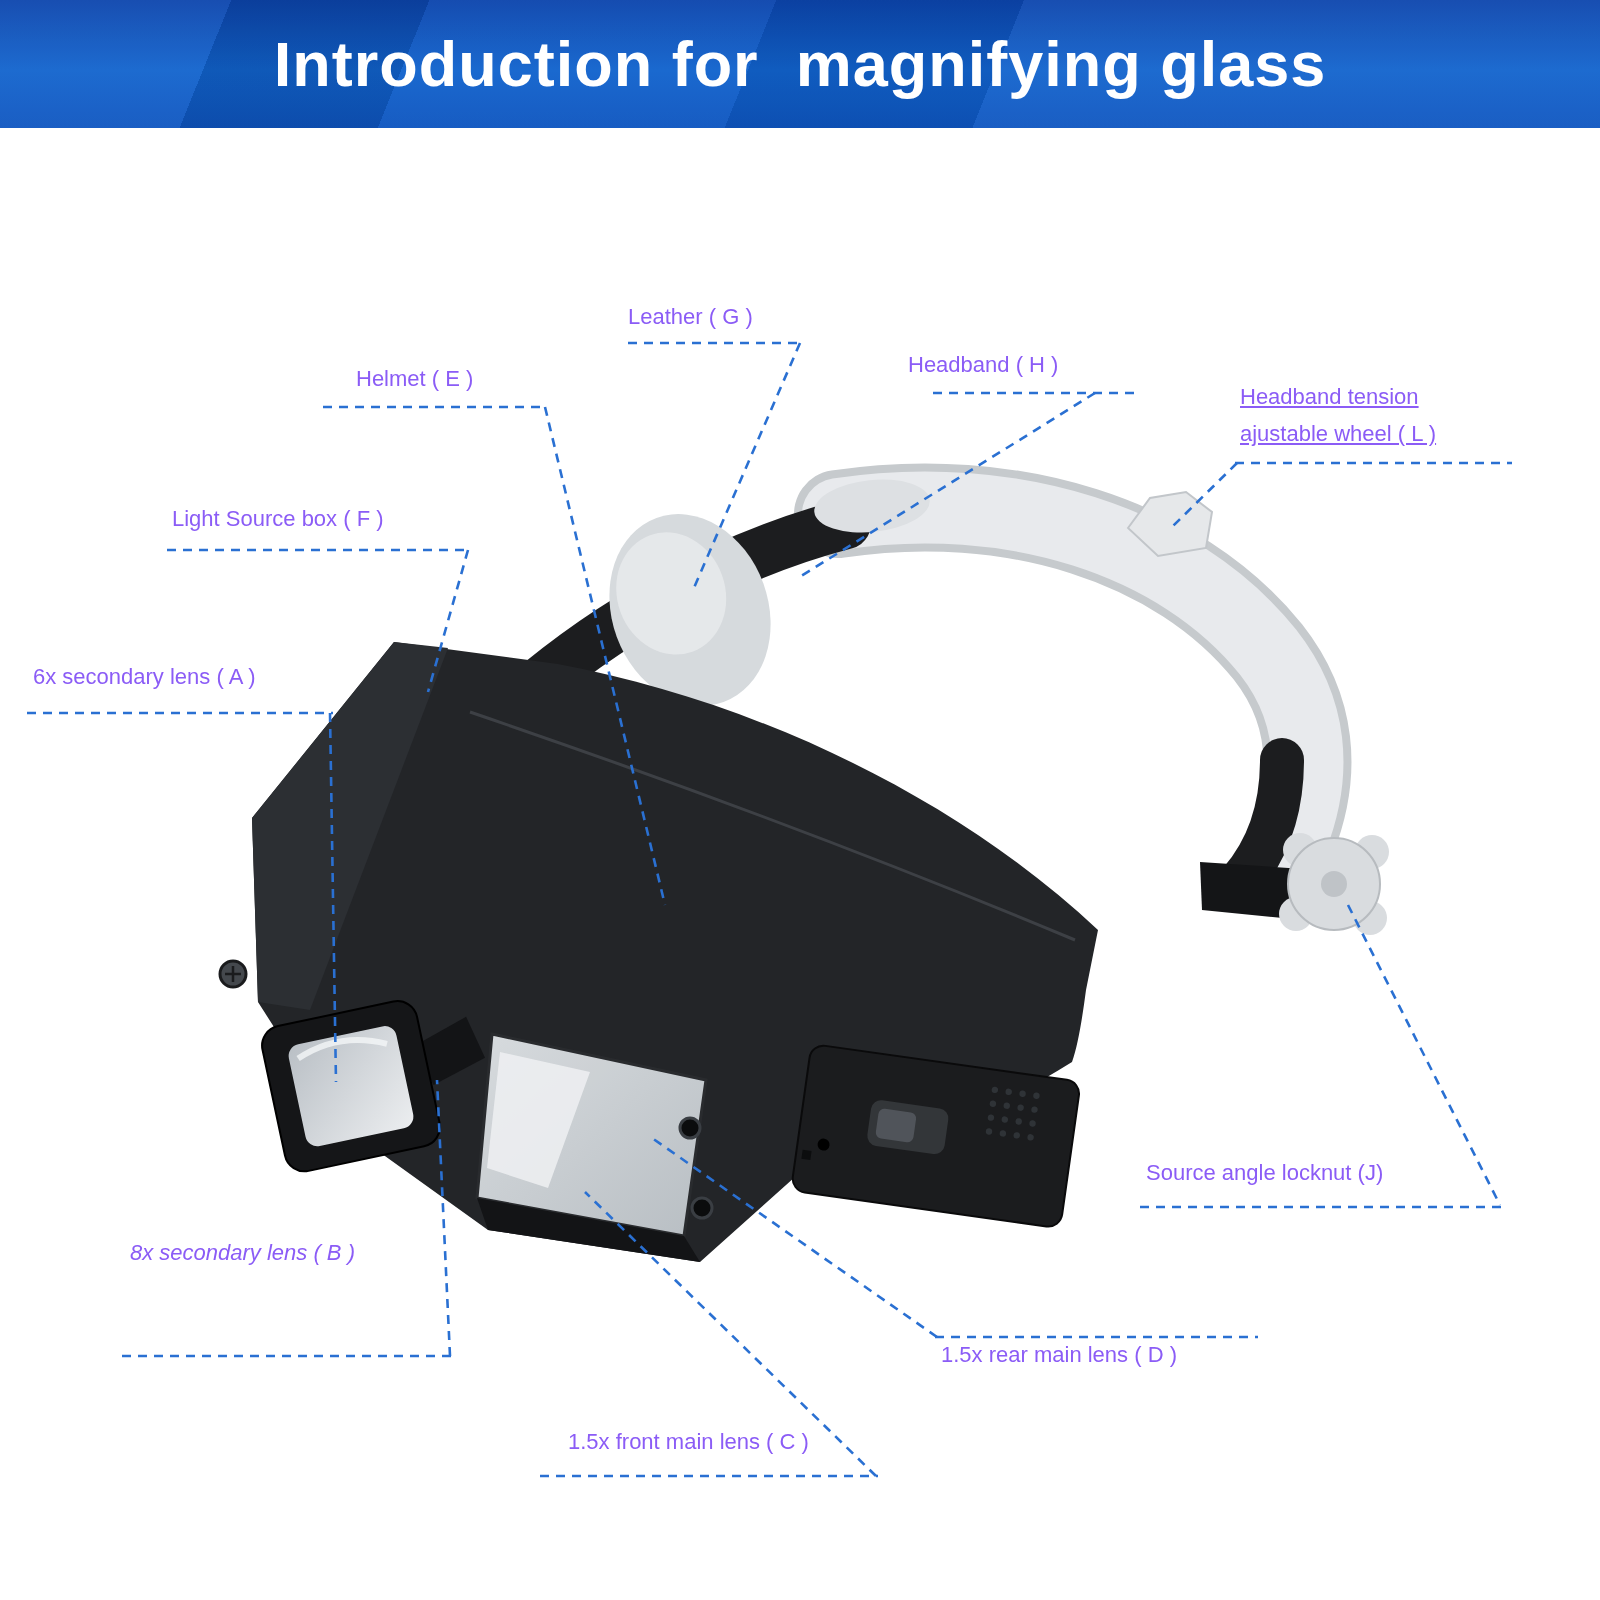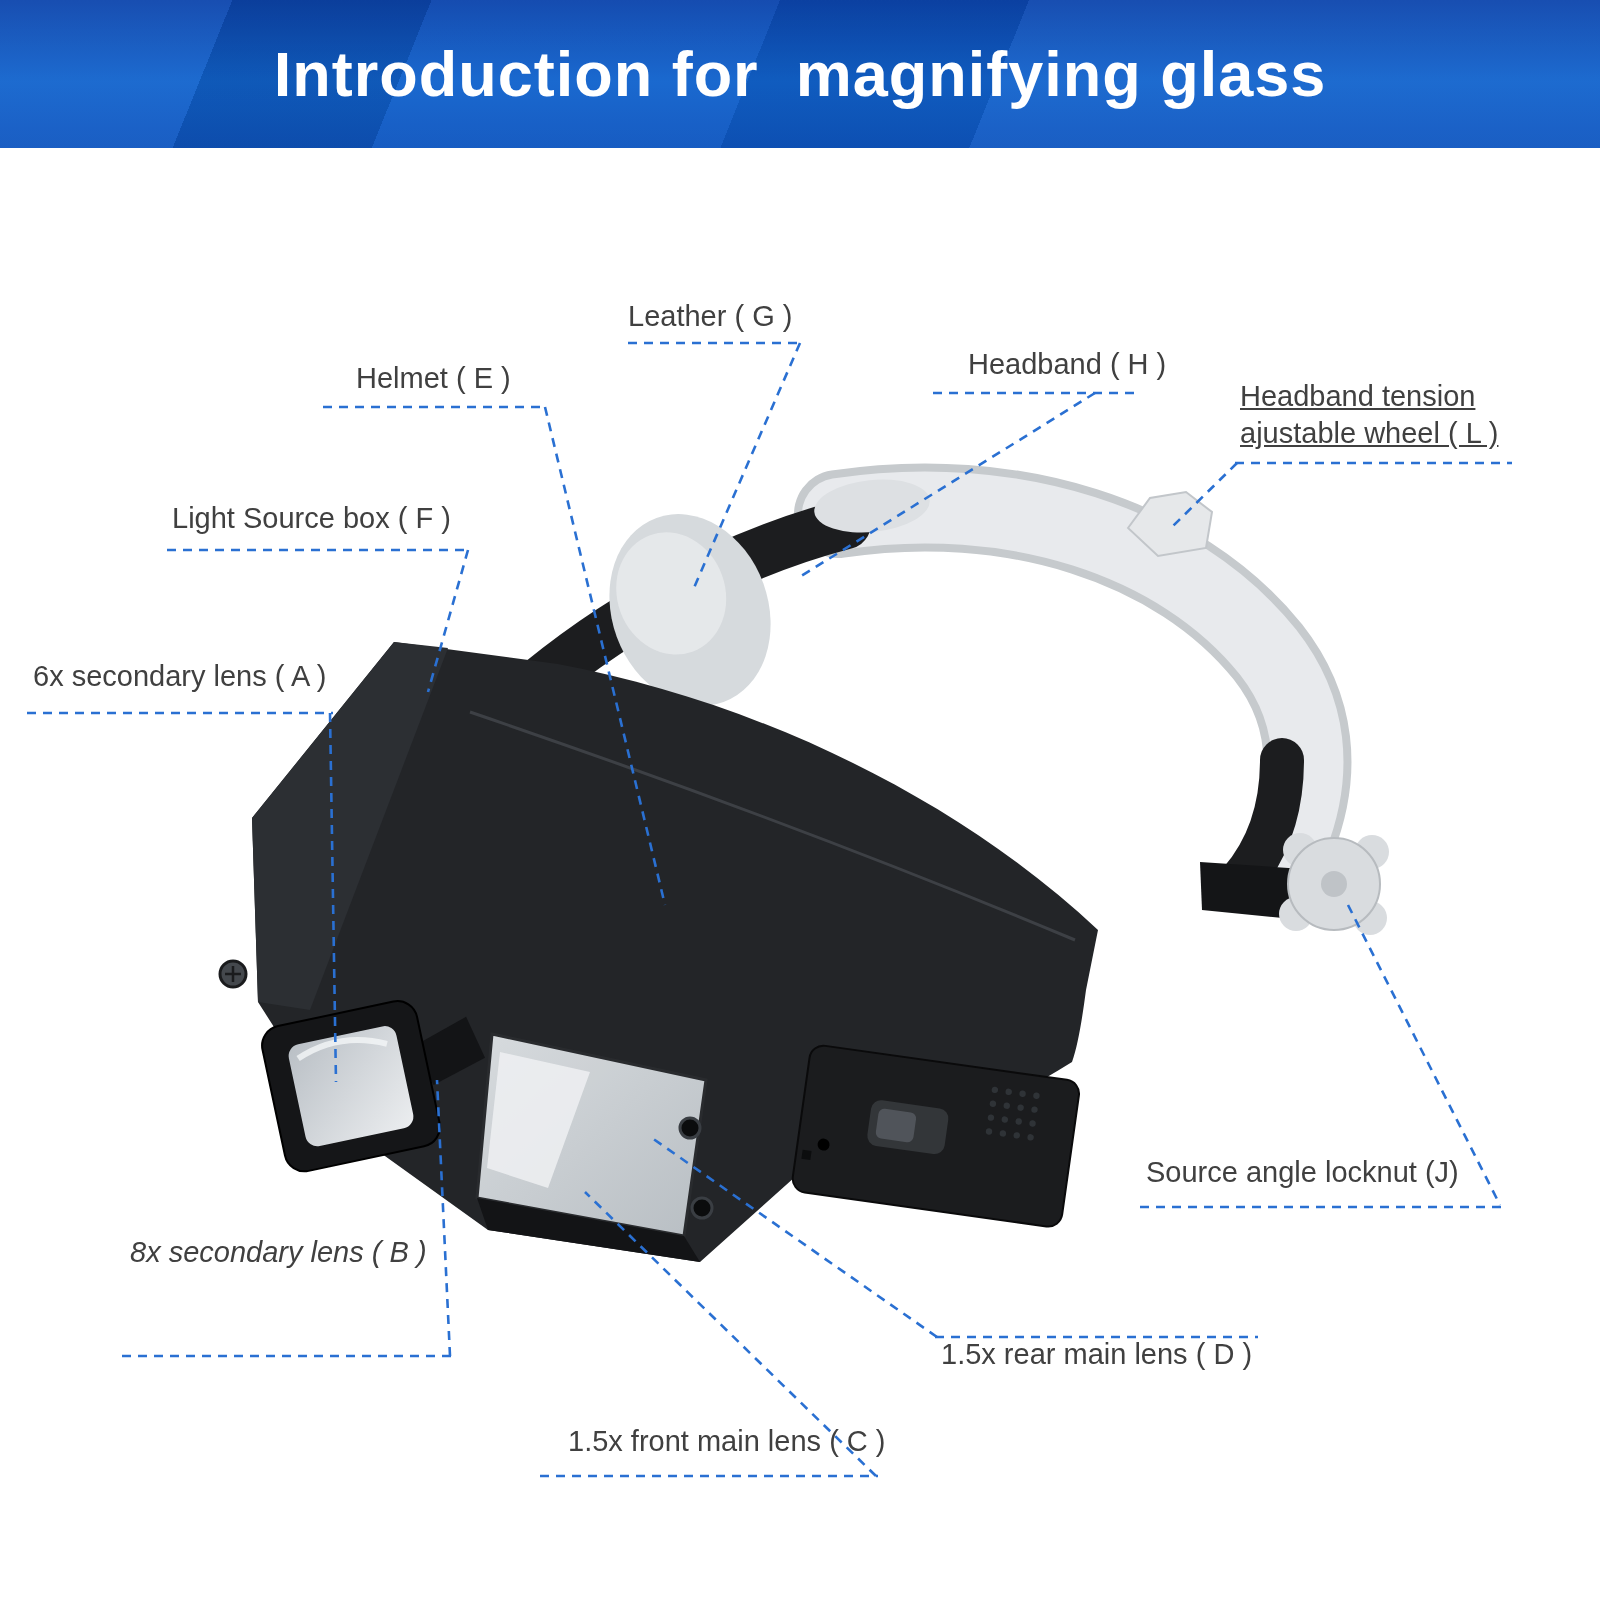--- a/index.html
+++ b/index.html
@@ -1,33 +1,33 @@
 <!DOCTYPE html>
 <html><head>
 <meta charset="utf-8">
 <style>
   html,body{margin:0;padding:0;}
   body{
     width:1600px;height:1600px;position:relative;background:#ffffff;
     font-family:"Liberation Sans", sans-serif;overflow:hidden;
   }
   .header{
-    position:absolute;top:0;left:0;width:1600px;height:148px;
+    position:absolute;top:0;left:0;width:1600px;height:128px;
     background:
       linear-gradient(112deg, rgba(255,255,255,0.05) 0 14%, rgba(0,0,0,0.10) 14% 26%, rgba(255,255,255,0.04) 26% 47%, rgba(0,0,0,0.07) 47% 62%, rgba(255,255,255,0.05) 62% 100%),
       linear-gradient(180deg,#0c45ad 0%, #1163cd 55%, #0e55c0 100%);
     display:flex;align-items:center;justify-content:center;
   }
   .header h1{
     margin:0;color:#ffffff;font-size:63px;font-weight:bold;
     letter-spacing:1px;white-space:pre;
   }
   .illu{position:absolute;top:0;left:0;z-index:1;}
   .label{
-    position:absolute;z-index:2;color:#404040;font-size:29px;line-height:37px;
+    position:absolute;z-index:2;color:#8b5cf6;font-size:22px;line-height:37px;
     white-space:nowrap;
   }
   .leader{stroke:#2a70d2;stroke-width:2.6;stroke-dasharray:9 7;fill:none;}
 </style>
 </head>
 <body>
 
 <div class="header">
   <h1>Introduction for  magnifying glass</h1>
 </div>
@@ -159,21 +159,21 @@
 
     <line class="leader" x1="540" y1="1476" x2="878" y2="1476"></line>
     <line class="leader" x1="876" y1="1476" x2="585" y2="1192"></line>
   </g>
 </svg>
 
 <div class="label" style="left:628px;top:298px;">Leather ( G )</div>
 
 <div class="label" style="left:356px;top:360px;">Helmet ( E )</div>
 
-<div class="label" style="left:968px;top:346px;">Headband ( H )</div>
+<div class="label" style="left:908px;top:346px;">Headband ( H )</div>
 
 <div class="label" style="left:1240px;top:378px;text-decoration:underline;">
   <div>Headband tension</div>
   <div>ajustable wheel ( L )</div>
 </div>
 
 <div class="label" style="left:172px;top:500px;">Light Source box ( F )</div>
 
 <div class="label" style="left:33px;top:658px;">6x secondary lens ( A )</div>
 

